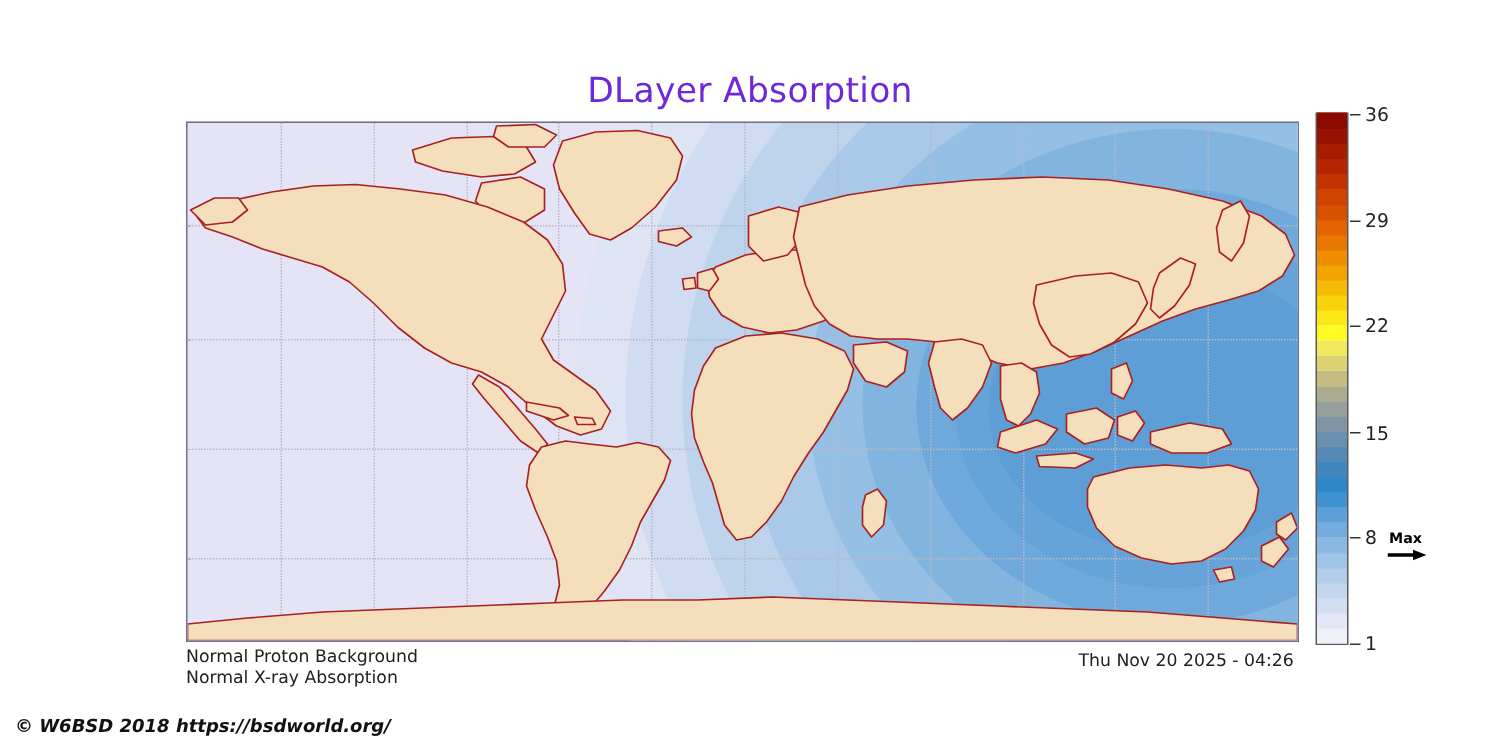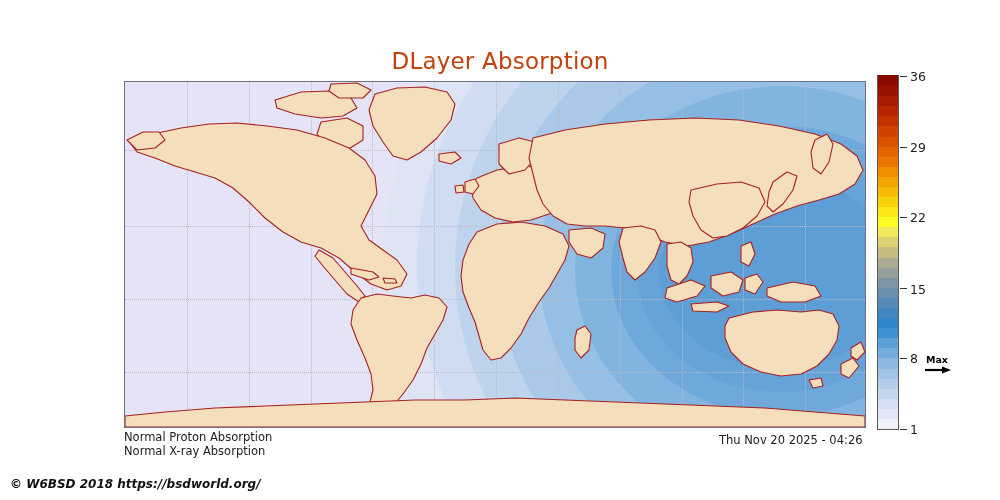--- a/index.html
+++ b/index.html
@@ -2,21 +2,21 @@
 <html><head>
 <meta charset="utf-8">
 <style>
   html,body{margin:0;padding:0;background:#ffffff;}
   body{width:1000px;height:500px;position:relative;overflow:hidden;
        font-family:"DejaVu Sans","Liberation Sans",sans-serif;color:#222;}
 
   
   #chart-title{
     position:absolute;left:0;top:48px;width:1000px;text-align:center;
-    font-size:23px;font-weight:400;color:#c2410c;letter-spacing:.2px;
+    font-size:23px;font-weight:400;color:#6d28d9;letter-spacing:.2px;
   }
 
   
   #map-panel{
     position:absolute;left:124px;top:81px;width:742px;height:347px;
     background:#e4e4f6;overflow:hidden;border:1px solid #6f6f8a;box-sizing:border-box;
   }
   #map-clip{position:absolute;left:0;top:0;width:100%;height:100%;overflow:hidden;}
   #map-svg{position:absolute;left:0;top:0;width:740px;height:345px;display:block;}
 
@@ -230,16 +230,16 @@
 <div id="colorbar-title">Affected Frequency (MHz)</div>
 
 <div id="max-marker" style="top: 355.443px; margin-left: 48px;">
   <span id="max-label">Max</span>
   <svg id="max-arrow" viewBox="0 0 26 8">
     <line x1="0" y1="4" x2="18" y2="4" stroke="#000" stroke-width="2.2"></line>
     <polygon points="17,0.5 26,4 17,7.5" fill="#000"></polygon>
   </svg>
 </div>
 
-<div class="note" id="note-proton">Normal Proton Absorption</div>
+<div class="note" id="note-proton">Normal Proton Background</div>
 <div class="note" id="note-xray">Normal X-ray Absorption</div>
 <div id="timestamp">Thu Nov 20 2025 - 04:26</div>
 <div id="copyright">© W6BSD 2018 https://bsdworld.org/</div>
 
 </body></html>

